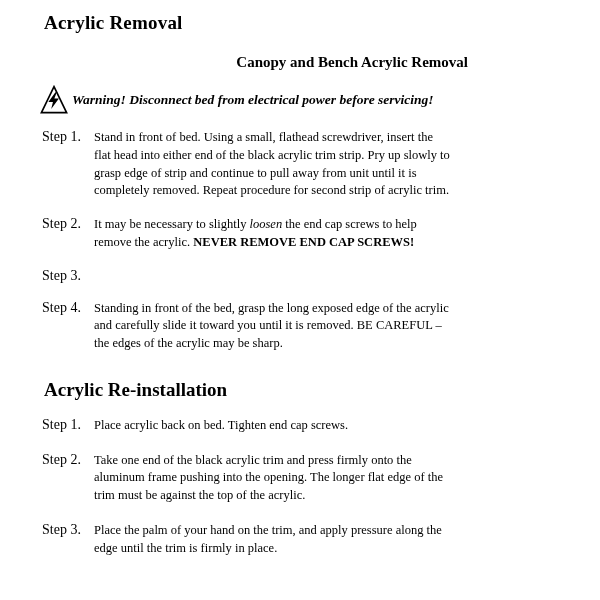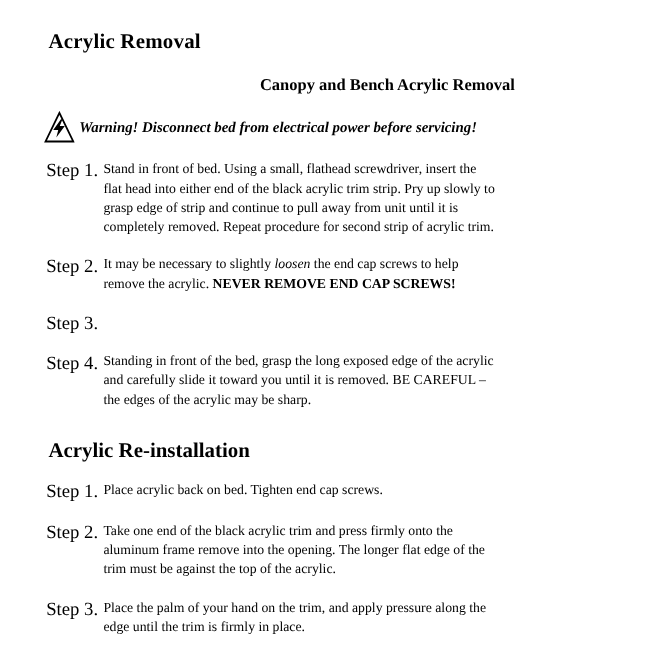--- a/index.html
+++ b/index.html
@@ -12,21 +12,21 @@
     height: 600px;
     font-family: "Liberation Serif", serif;
     color: #000000;
     overflow: hidden;
   }
   .page {
     position: relative;
     width: 492px;
     height: 600px;
     box-sizing: border-box;
-    padding: 24px 24px 0 38px;
+    padding: 8px 24px 0 38px;
   }
   h1.doc-title {
     font-size: 19px;
     font-weight: bold;
     margin: 4px 0 0 6px;
     letter-spacing: 0.2px;
   }
   h2.section-title {
     font-size: 15px;
     font-weight: bold;
@@ -51,21 +51,21 @@
   }
   .steps {
     margin-top: 14px;
   }
   .step {
     display: flex;
     margin: 0 0 16px 0;
   }
   .step-label {
     flex: 0 0 56px;
-    font-size: 17px;
+    font-size: 14px;
     padding-left: 4px;
     box-sizing: border-box;
   }
   .step-body {
     flex: 1 1 auto;
     font-size: 12.5px;
     line-height: 1.42;
     padding-right: 18px;
     text-align: left;
   }
@@ -127,21 +127,21 @@
 
   <div class="steps2">
 
     <div class="step">
       <div class="step-label">Step 1.</div>
       <div class="step-body">Place acrylic back on bed.  Tighten end cap screws.</div>
     </div>
 
     <div class="step">
       <div class="step-label">Step 2.</div>
-      <div class="step-body">Take one end of the black acrylic trim and press firmly onto the aluminum frame remove into the opening.  The longer flat edge of the trim must be against the top of the acrylic.</div>
+      <div class="step-body">Take one end of the black acrylic trim and press firmly onto the aluminum frame pushing into the opening.  The longer flat edge of the trim must be against the top of the acrylic.</div>
     </div>
 
     <div class="step">
       <div class="step-label">Step 3.</div>
       <div class="step-body">Place the palm of your hand on the trim, and apply pressure along the edge until the trim is firmly in place.</div>
     </div>
 
   </div>
 
 </div>

